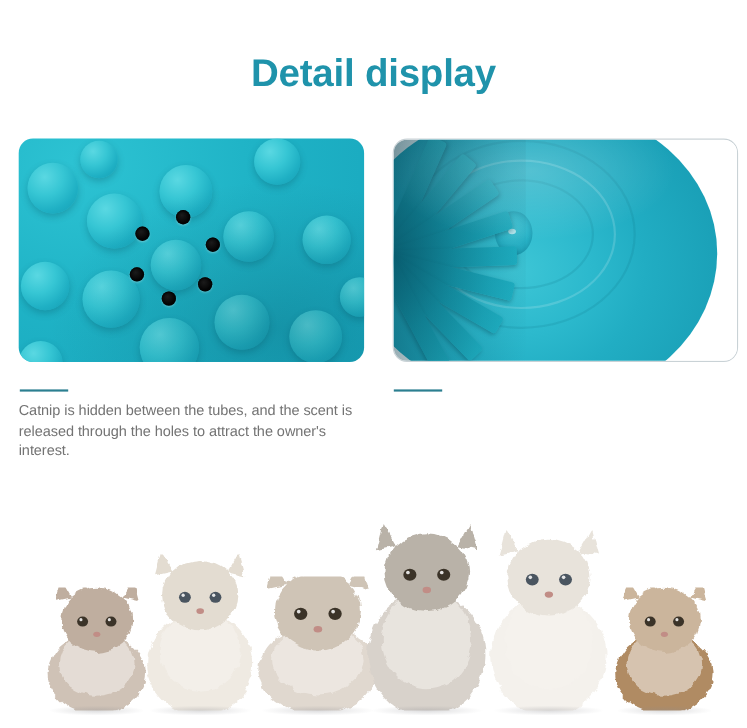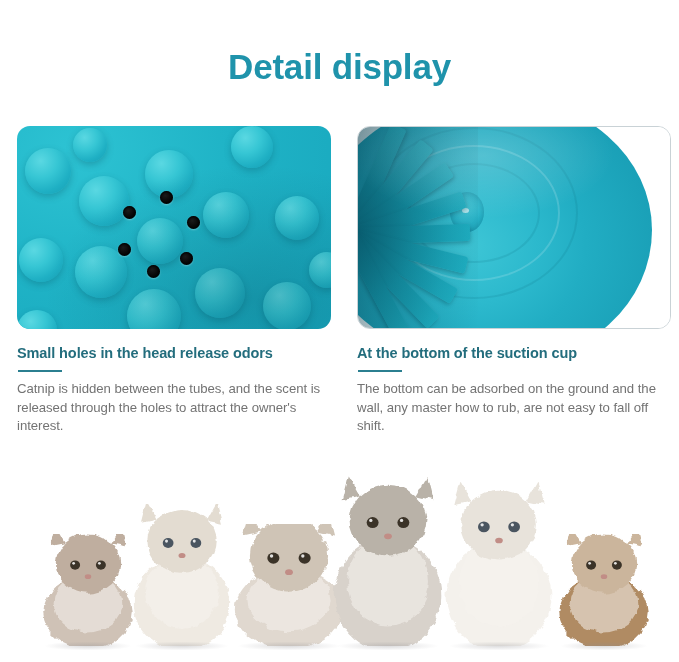--- a/index.html
+++ b/index.html
@@ -200,21 +200,20 @@
           <div class="bump" style="left: 292px; top: 126px; width: 36px; height: 36px;"></div>
           <div class="shade"></div>
       <div class="hole" style="left: 143px; top: 65px; width: 13px; height: 13px;"></div>
           <div class="hole" style="left: 106px; top: 80px; width: 13px; height: 13px;"></div>
           <div class="hole" style="left: 170px; top: 90px; width: 13px; height: 13px;"></div>
           <div class="hole" style="left: 101px; top: 117px; width: 13px; height: 13px;"></div>
           <div class="hole" style="left: 163px; top: 126px; width: 13px; height: 13px;"></div>
           <div class="hole" style="left: 130px; top: 139px; width: 13px; height: 13px;"></div>
         </div>
       <div class="caption">
-        <div class="caption-title">Small holes in the head release odors</div>
         <div class="caption-rule"></div>
         <div class="caption-body">Catnip is hidden between the tubes, and the scent is released through the holes to attract the owner's interest.</div>
       </div>
     </div>
 
     <div class="card">
       <div class="photo photo-cup" id="photo-cup">
         <div class="cup-white"></div>
         <div class="cup-body">
           <div class="cup-ring r1"></div>
@@ -230,23 +229,21 @@
             <div class="fin" style="top: 101px; transform: rotate(-2deg);"></div>
             <div class="fin" style="top: 101px; transform: rotate(14deg);"></div>
             <div class="fin" style="top: 101px; transform: rotate(30deg);"></div>
             <div class="fin" style="top: 101px; transform: rotate(46deg);"></div>
             <div class="fin" style="top: 101px; transform: rotate(62deg);"></div>
           </div>
         <div class="dark-left"></div>
         <div class="cup-gloss"></div>
       </div>
       <div class="caption">
-        <div class="caption-title">At the bottom of the suction cup</div>
         <div class="caption-rule"></div>
-        <div class="caption-body">The bottom can be adsorbed on the ground and the wall, any master how to rub, are not easy to fall off shift.</div>
       </div>
     </div>
   </div>
 
   <div class="cats" id="cats">
       <div class="cat" style="left: 36px; width: 104px; height: 112px;">
         <svg class="fur" viewBox="0 0 104 112" preserveAspectRatio="none">
           <defs>
             <filter id="fur0" x="-25%" y="-25%" width="150%" height="150%">
               <feTurbulence type="fractalNoise" baseFrequency="0.09" numOctaves="3" result="n"></feTurbulence>

